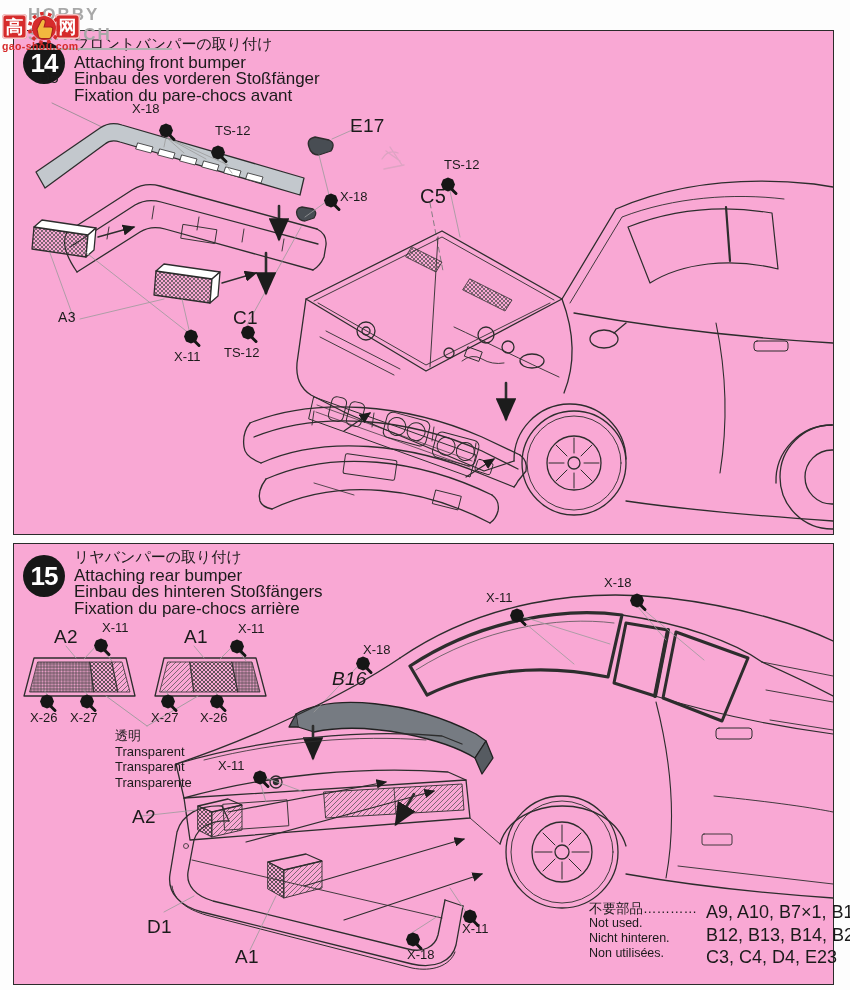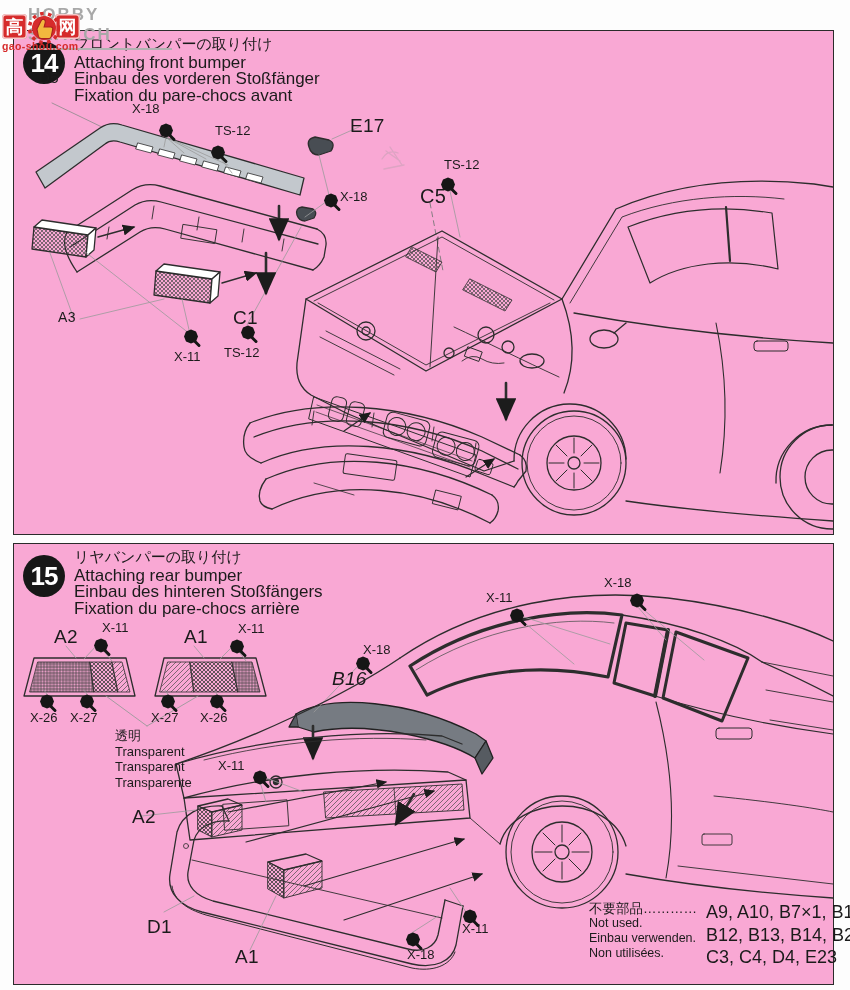--- a/index.html
+++ b/index.html
@@ -363,21 +363,21 @@
       <div>透明</div>
       <div>Transparent</div>
       <div>Transparent</div>
       <div>Transparente</div>
     </div>
 
     <div class="not-used">
       <div class="nu-left">
         <div class="ja"><span>不要部品</span><span>…………</span></div>
         <div>Not used.</div>
-        <div>Einbau verwenden.</div>
+        <div>Nicht hinteren.</div>
         <div>Non utilisées.</div>
       </div>
       <div class="nu-right">
         <div>A9, A10, B7×1, B11,</div>
         <div>B12, B13, B14, B20,</div>
         <div>C3, C4, D4, E23</div>
       </div>
     </div>
 
     <div class="overlay">

